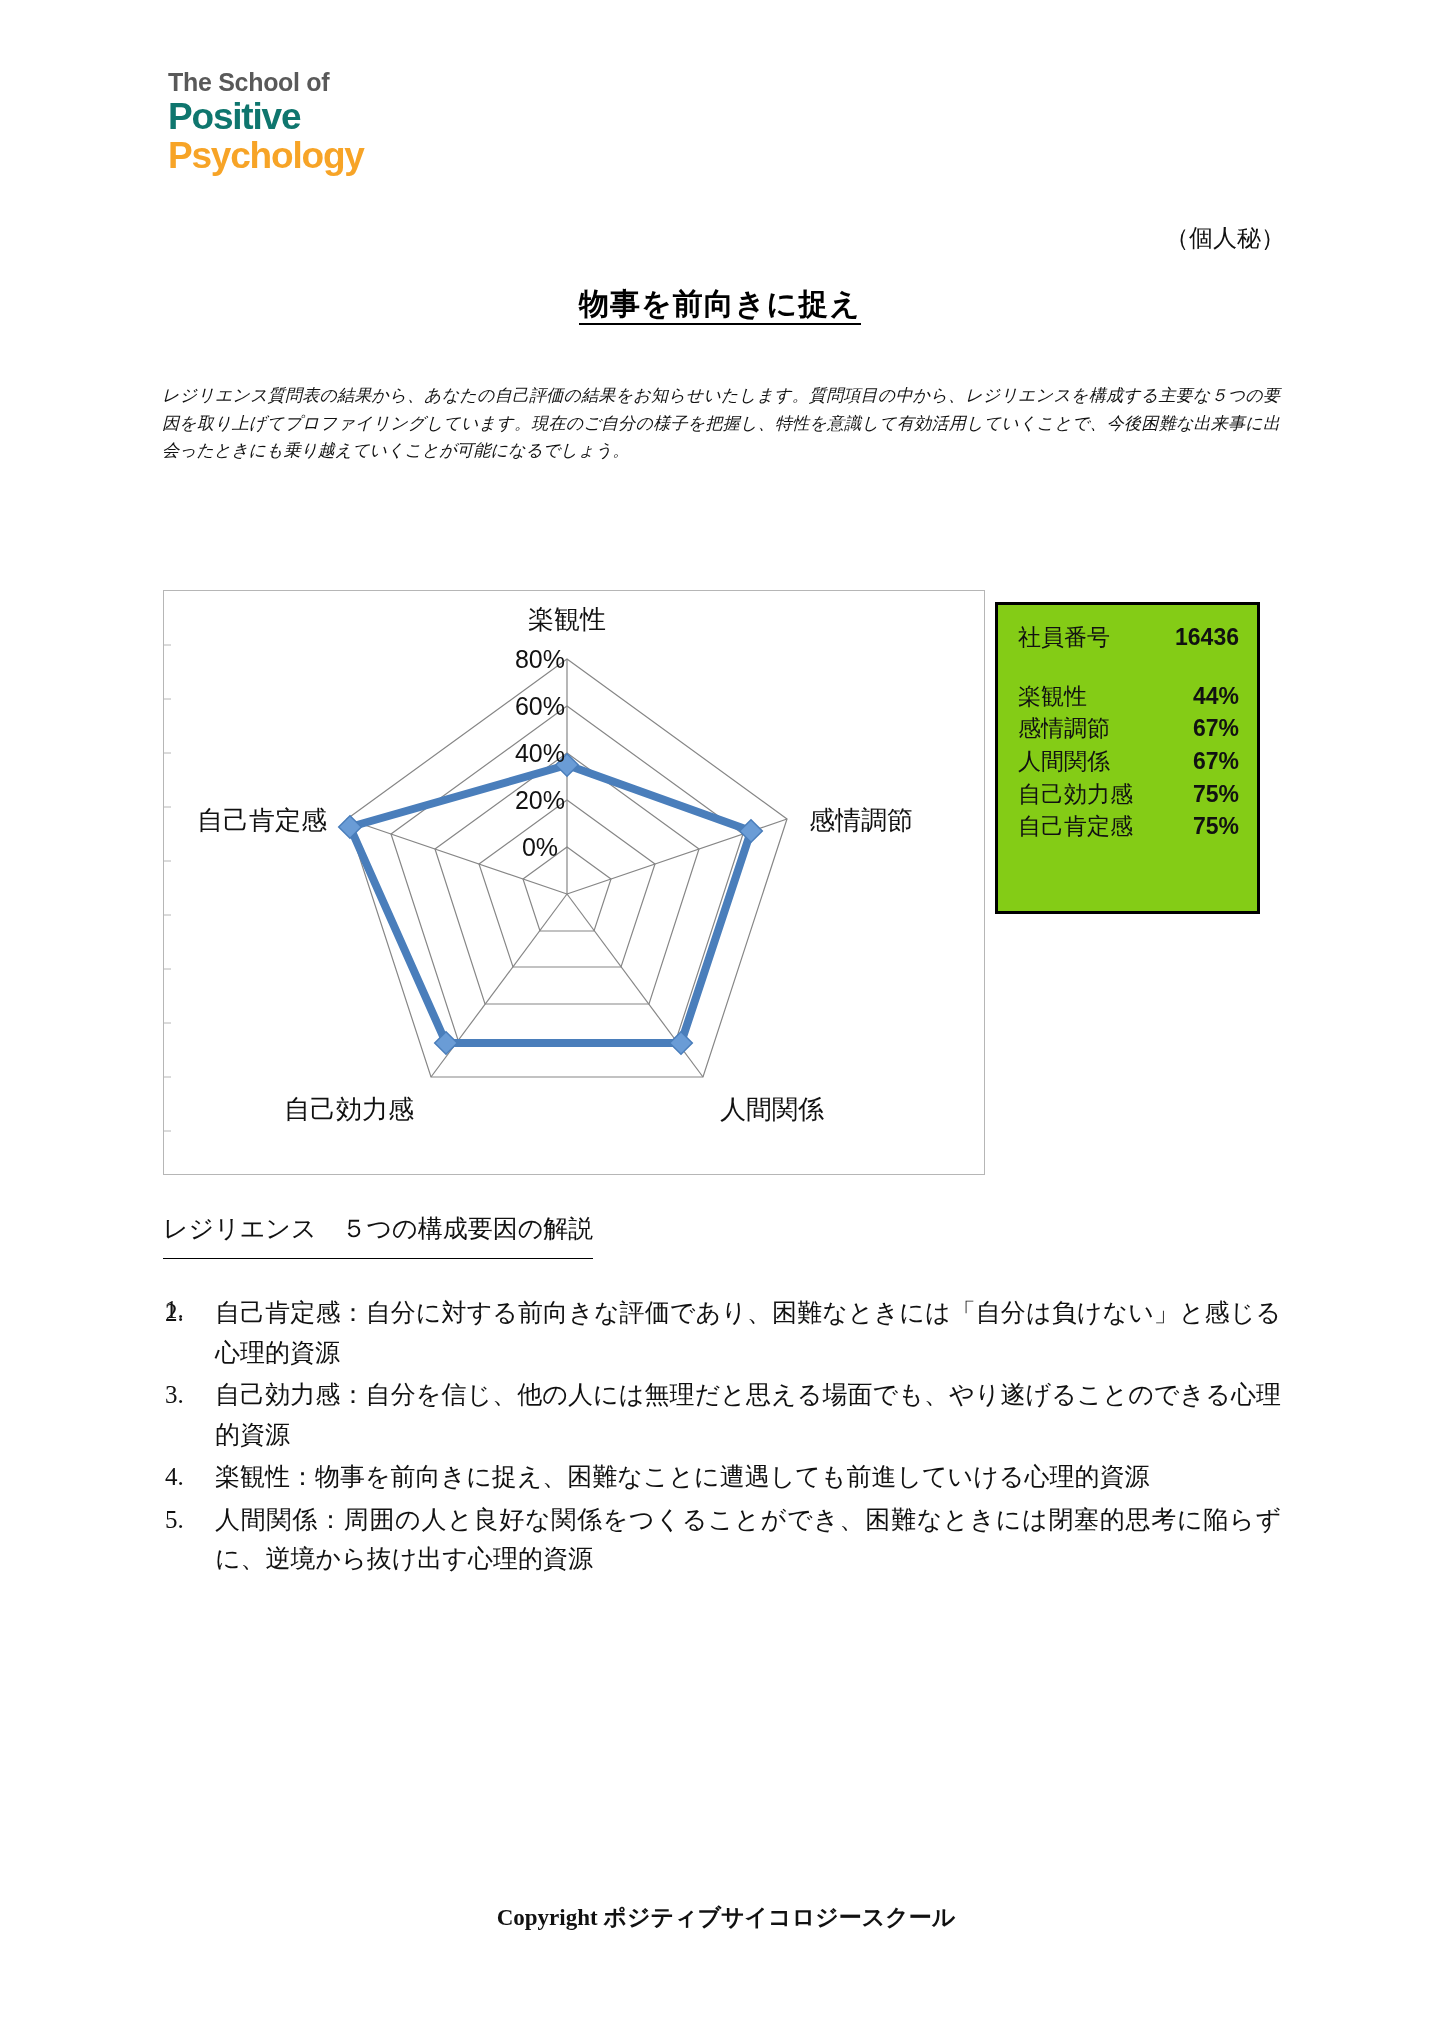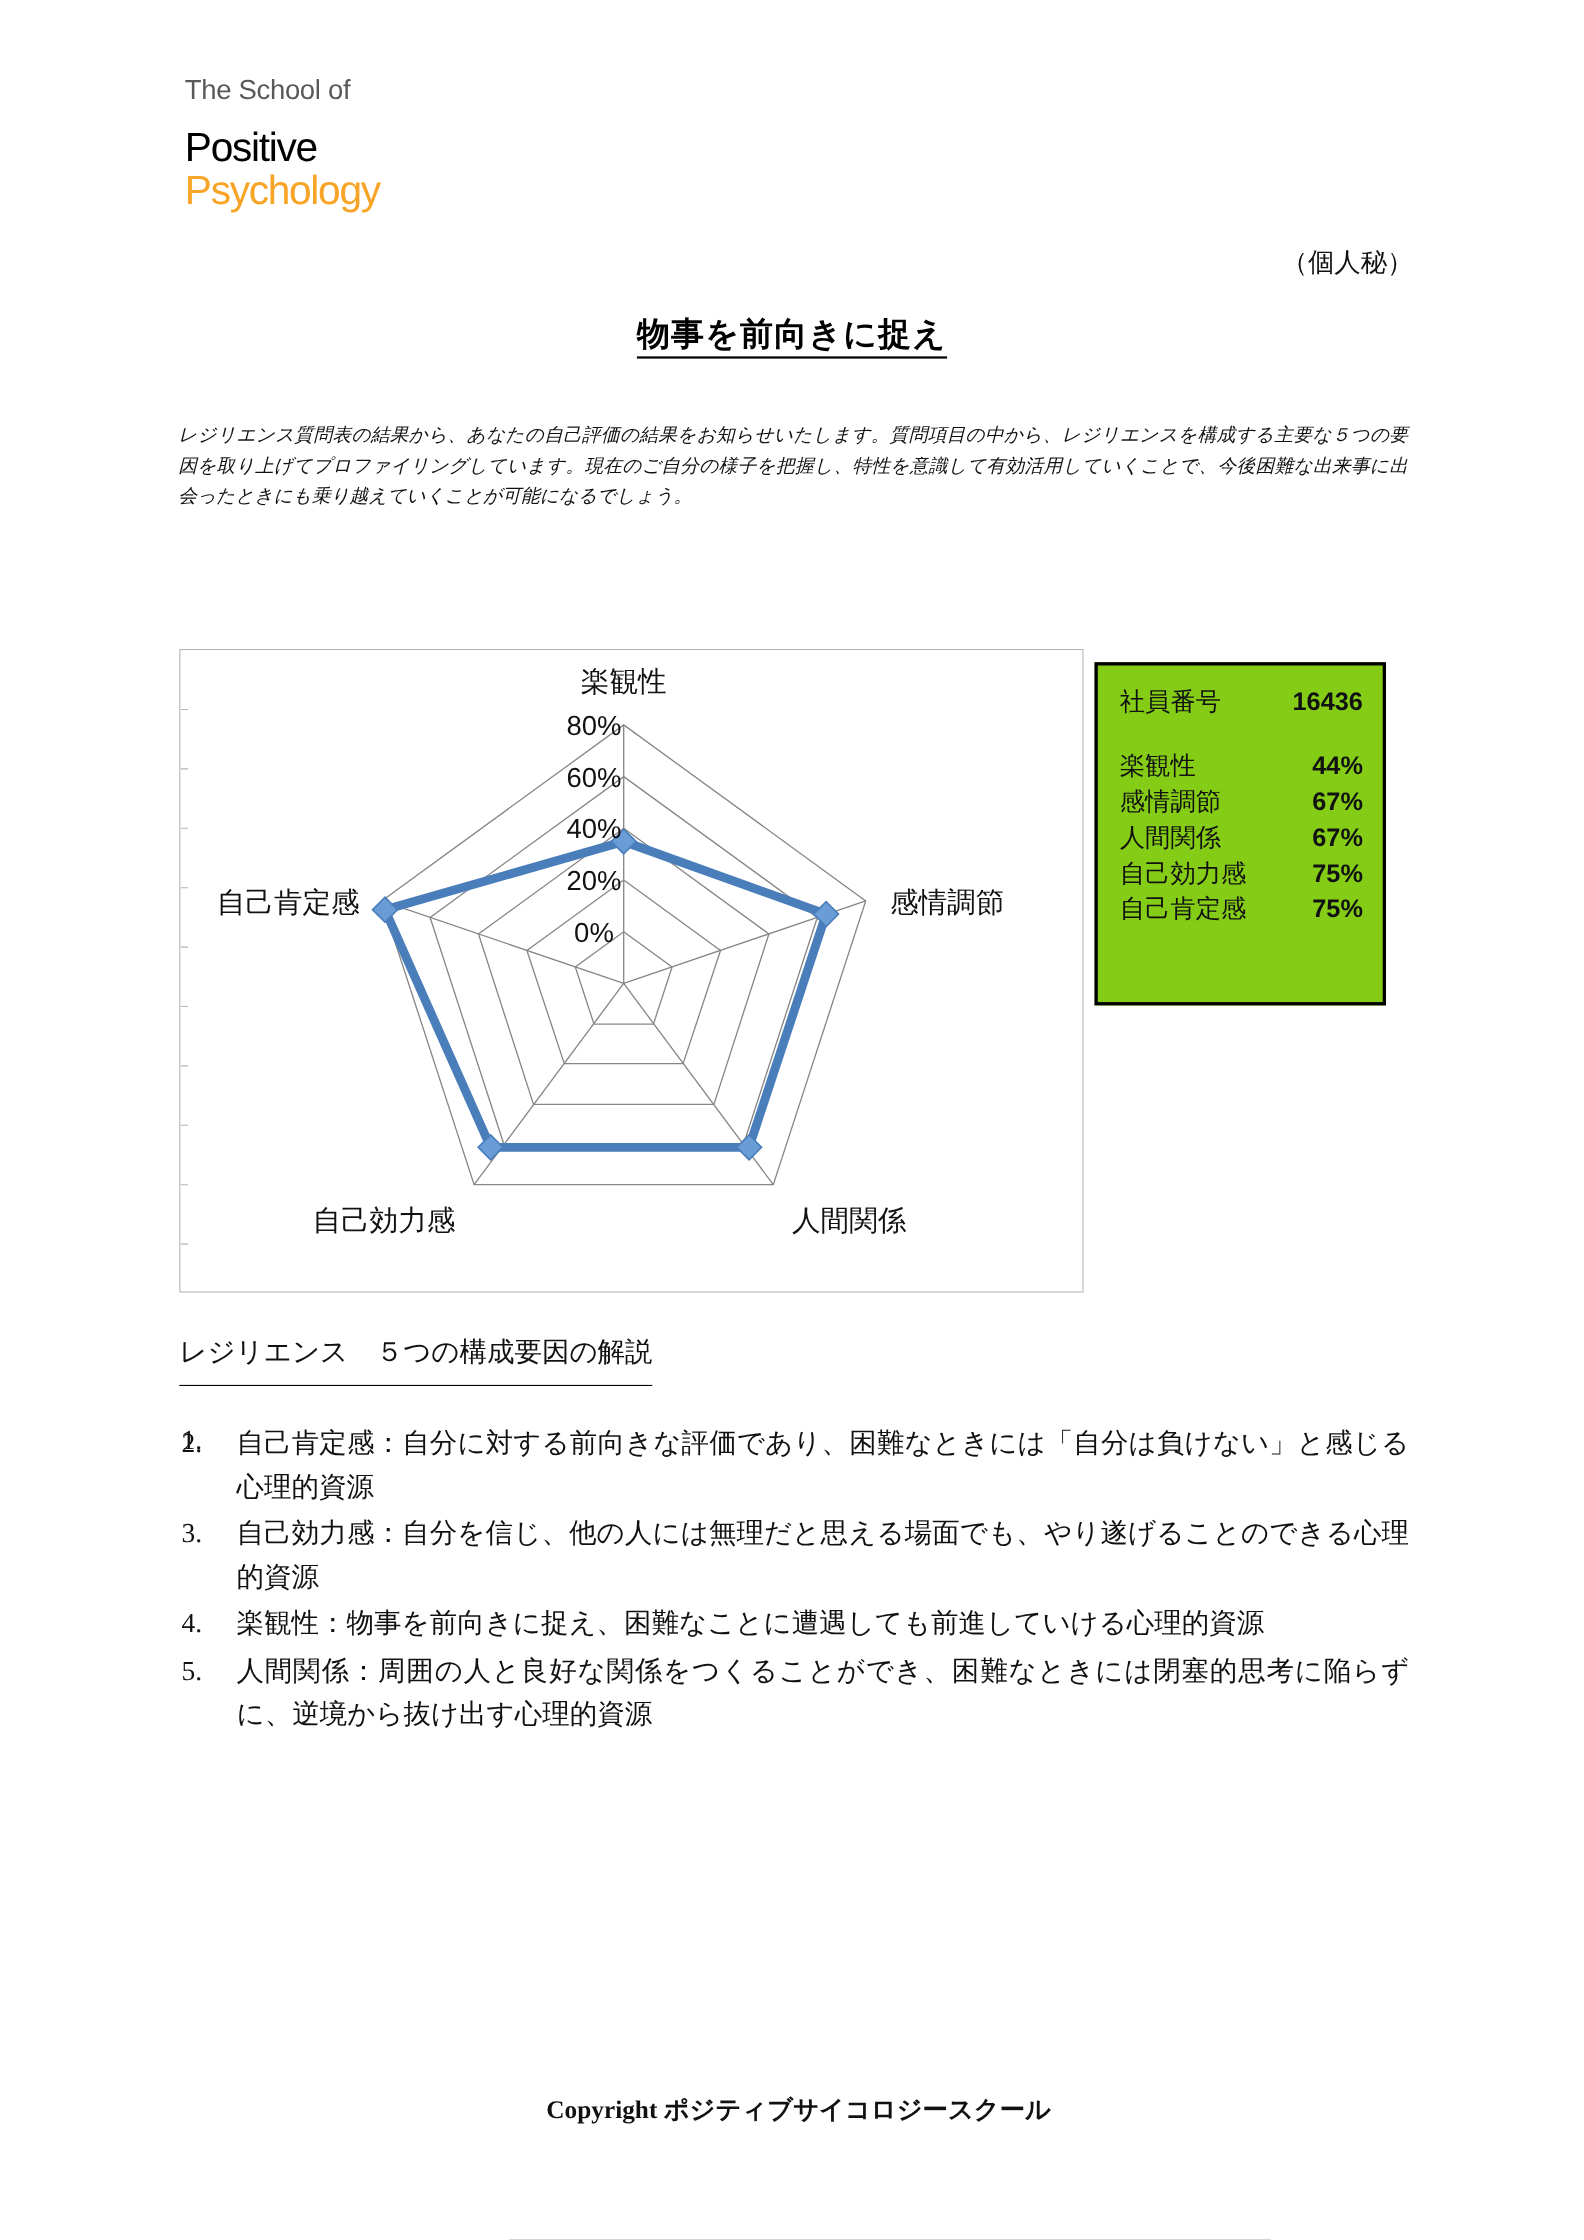--- a/index.html
+++ b/index.html
@@ -19,32 +19,32 @@
     overflow: hidden;
     margin: 0 auto;
   }
   
   .logo {
     position: absolute;
     left: 168px;
     top: 70px;
     line-height: 1.0;
     font-family: "Liberation Sans", "DejaVu Sans", sans-serif;
-    font-weight: normal;
+    font-weight: bold;
     letter-spacing: -0.5px;
   }
   .logo-line1 {
     font-size: 25px;
     color: #595959;
     letter-spacing: -0.3px;
   }
   .logo-line2 {
     font-size: 37px;
-    color: #000000;
-    margin-top: 20px;
+    color: #0f766e;
+    margin-top: 3px;
     letter-spacing: -1.2px;
   }
   .logo-line3 {
     font-size: 37px;
     color: #f7a427;
     margin-top: 2px;
     letter-spacing: -1.2px;
   }
   
   .confidential {

